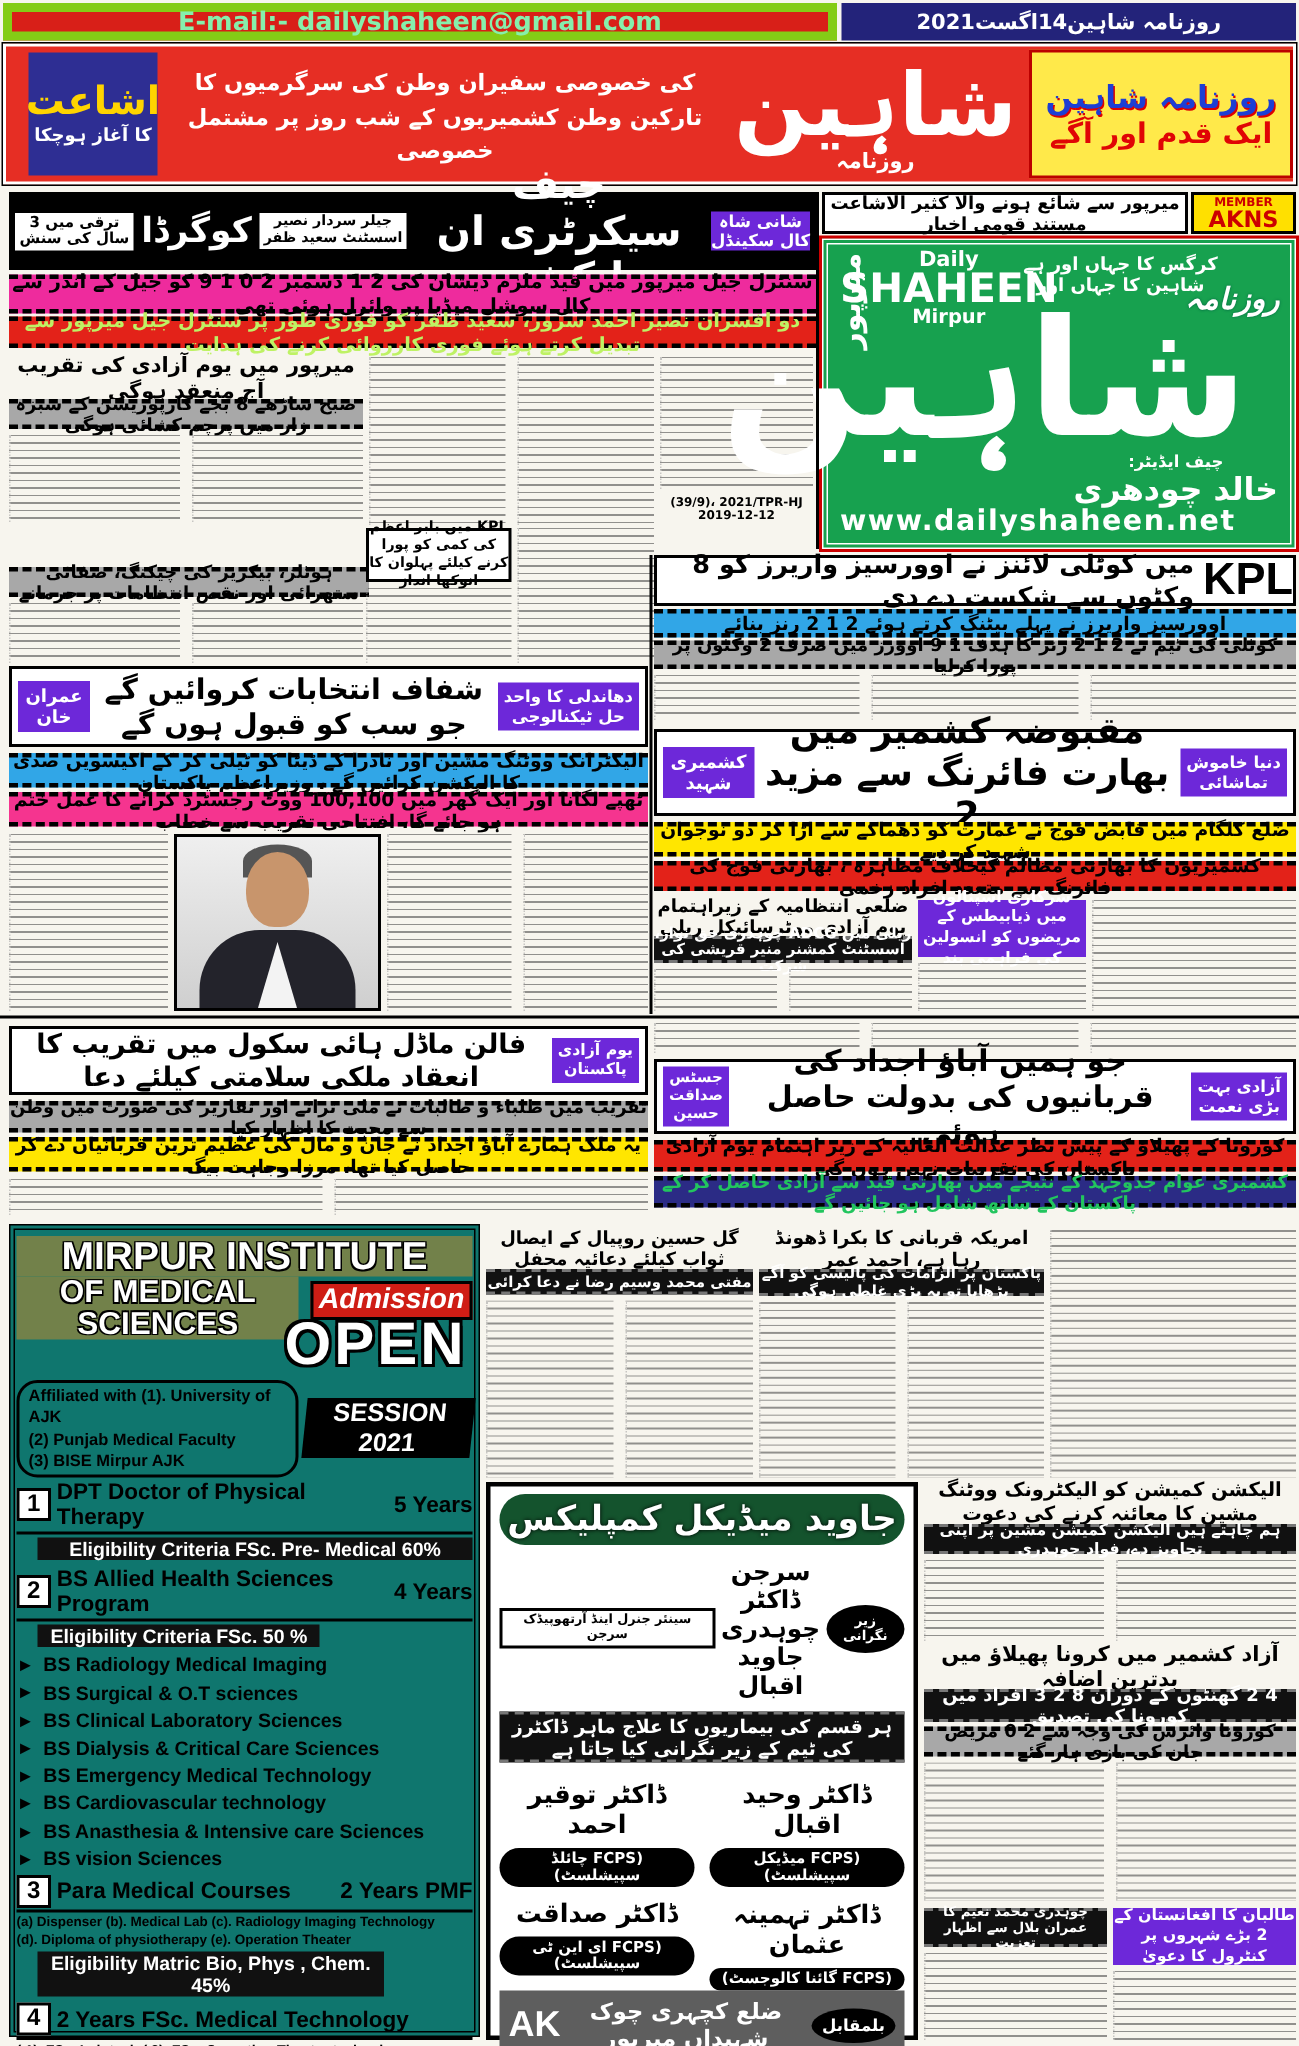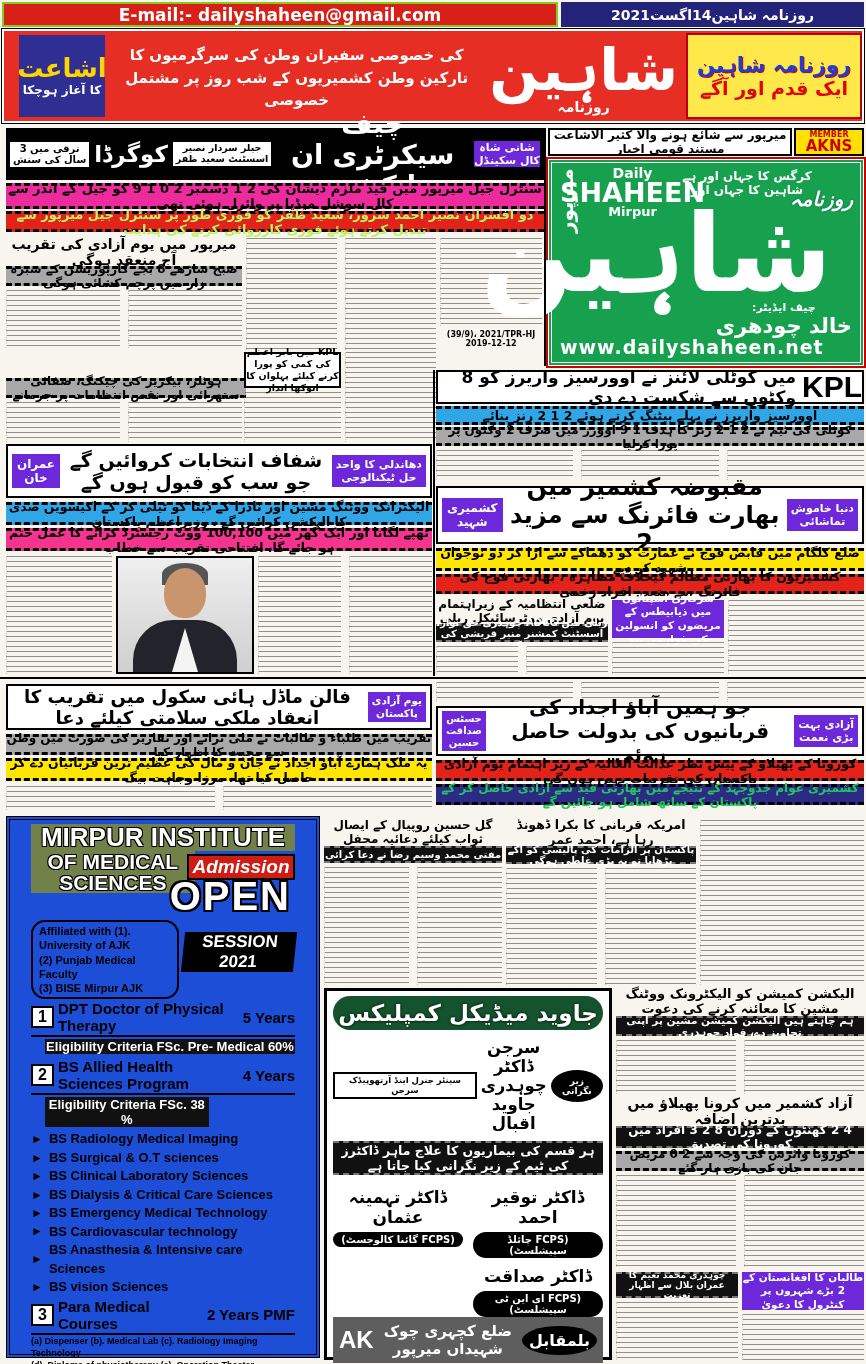--- a/index.html
+++ b/index.html
@@ -2,21 +2,21 @@
 <html><head>
 <meta charset="utf-8">
 <style>
   html,body{margin:0;padding:0;background:#888;}
   .page{position:relative;width:866px;height:1364px;background:#f7f5ee;overflow:hidden;
         font-family:"DejaVu Sans",sans-serif;}
   .abs{position:absolute;box-sizing:border-box;}
   .rtl{direction:rtl;}
   .ctr{display:flex;align-items:center;justify-content:center;text-align:center;}
   
-  .emailbox{background:#d81f18;border:2px solid #84cc16;color:#ffffff;font-weight:bold;font-size:17px;}
+  .emailbox{background:#d81f18;border:6px solid #84cc16;color:#86efac;font-weight:bold;font-size:17px;}
   .editionbox{background:#23237a;color:#fff;font-weight:bold;font-size:14px;}
   
   .banner{background:#e62e24;border:2px solid #fff;outline:1px solid #000;}
   .pubbox{background:#2e2e93;color:#fff;}
   .pub1{color:#ffd400;font-size:26px;font-weight:bold;line-height:1.05;}
   .pub2{font-size:12px;font-weight:bold;color:#fff;}
   .bannertag{color:#fff;font-weight:bold;font-size:15px;line-height:1.5;}
   .bannertitle{color:#fff;font-weight:bold;font-size:58px;line-height:1;}
   .bannerpre{color:#fff;font-weight:bold;font-size:14px;}
   .rightyellow{background:#ffe94a;border:2px solid #b00;}
@@ -47,21 +47,21 @@
   .b-blue{background:#31a6e7;color:#000;font-size:12.5px;}
   .b-pink{background:#f5348f;color:#000;font-size:12.5px;}
   .b-yellow{background:#ffe600;color:#000;font-size:12.5px;}
   .b-gray{background:#a8a8a8;color:#000;font-size:12px;}
   .b-navy{background:#2b2b85;color:#22c55e;font-size:12px;}
   .b-black{background:#111;color:#fff;font-size:11.5px;border-top:2px dashed #777;border-bottom:2px dashed #777;}
   
   .simcols{display:flex;gap:8px;}
   .simcols i{flex:1;display:block;background-image:repeating-linear-gradient(to bottom,#2e2e2e 0,#2e2e2e 1px,transparent 1px,transparent 5px);opacity:.5;border-left:1px dotted #999;}
   
-  .mims{border:4px double #000;background:#1d4ed8;padding:4px 21px;font-family:"Liberation Sans",sans-serif;}
+  .mims{border:4px double #000;background:#0f766e;padding:4px 1px;font-family:"Liberation Sans",sans-serif;}
   .mims-head{background:#72814a;color:#fff;font-weight:bold;text-align:center;
              text-shadow:-1px -1px 0 #000,1px -1px 0 #000,-1px 1px 0 #000,1px 1px 0 #000;line-height:1.02;}
   .adm{background:#cf1d15;color:#fff;border:2px solid #000;font-weight:bold;font-style:italic;font-size:19px;text-align:center;}
   .open{font-weight:bold;font-size:40px;color:#fff;letter-spacing:2px;
         text-shadow:-2px -2px 0 #000,2px -2px 0 #000,-2px 2px 0 #000,2px 2px 0 #000;line-height:.9;}
   .sess{background:#000;color:#fff;font-weight:bold;font-size:17px;text-align:center;transform:skewX(-6deg);}
   .affil{border:2px solid #000;border-radius:14px;font-weight:bold;font-size:11px;line-height:1.3;padding:2px 6px;}
   .crow{display:flex;align-items:center;gap:4px;font-size:15px;font-weight:bold;border-bottom:2px solid #000;padding:1px 0;}
   .cnum{border:2px solid #000;font-size:16px;font-weight:bold;padding:0 5px;background:#fff;}
   .elig{background:#111;color:#fff;font-weight:bold;text-align:center;font-size:13px;margin:2px 0 3px 14px;}
@@ -366,21 +366,21 @@
       <span class="cnum">1</span>
       <span style="flex:1;">DPT Doctor of Physical Therapy</span>
       <span>5 Years</span>
     </div>
     <div class="elig">Eligibility Criteria FSc. Pre- Medical 60%</div>
     <div class="crow">
       <span class="cnum">2</span>
       <span style="flex:1;">BS Allied Health Sciences Program</span>
       <span>4 Years</span>
     </div>
-    <div class="elig" style="width:62%;">Eligibility Criteria  FSc. 38 %</div>
+    <div class="elig" style="width:62%;">Eligibility Criteria  FSc. 50 %</div>
     <div class="bsrow">
         <span class="arr">►</span>
         <span>BS Radiology Medical Imaging</span>
       </div>
     <div class="bsrow">
         <span class="arr">►</span>
         <span>BS Surgical &amp; O.T sciences</span>
       </div>
     <div class="bsrow">
         <span class="arr">►</span>
@@ -427,35 +427,39 @@
     <div class="rtl" style="display:flex;align-items:center;gap:4px;margin-top:8px;">
       <span class="pill" style="border-radius:50%;padding:6px 4px;font-size:9px;">زیر نگرانی</span>
       <span style="font-weight:bold;font-size:16.5px;flex:1;text-align:center;">سرجن ڈاکٹر چوہدری جاوید اقبال</span>
       <span class="wbox" style="border:2px solid #000;font-size:8.5px;padding:2px 3px;">سینئر جنرل اینڈ آرتھوپیڈک سرجن</span>
     </div>
     <div class="bar b-black rtl" style="margin-top:8px;height:30px;font-size:12.5px;">
       <span>ہر قسم کی بیماریوں کا علاج ماہر ڈاکٹرز کی ٹیم کے زیر نگرانی کیا جاتا ہے</span>
     </div>
     <div class="rtl" style="display:grid;grid-template-columns:1fr 1fr;gap:8px 10px;margin-top:12px;text-align:center;">
       <div>
+        <div style="font-weight:bold;font-size:17px;">ڈاکٹر وحید اقبال</div>
+        <div class="pill" style="margin-top:5px;">(FCPS میڈیکل سپیشلسٹ)</div>
+      </div>
+      <div>
         <div style="font-weight:bold;font-size:17px;">ڈاکٹر توقیر احمد</div>
         <div class="pill" style="margin-top:5px;">(FCPS چائلڈ سپیشلسٹ)</div>
       </div>
       <div>
         <div style="font-weight:bold;font-size:17px;">ڈاکٹر تہمینہ عثمان</div>
         <div class="pill" style="margin-top:5px;">(FCPS گائنا کالوجسٹ)</div>
       </div>
       <div>
         <div style="font-weight:bold;font-size:17px;">ڈاکٹر صداقت</div>
         <div class="pill" style="margin-top:5px;">(FCPS ای این ٹی سپیشلسٹ)</div>
       </div>
     </div>
     <div class="jdark" style="margin-top:auto;padding:5px 6px;">
       <div class="rtl" style="display:flex;align-items:center;gap:5px;">
-        <span class="pill" style="border-radius:50%;font-size:16px;padding:5px 7px;">بلمقابل</span>
+        <span class="pill" style="border-radius:50%;font-size:11px;padding:5px 7px;">بلمقابل</span>
         <span style="font-weight:bold;font-size:15px;flex:1;text-align:center;">ضلع کچہری چوک شہیداں میرپور</span>
         <span style="font-weight:bold;font-size:24px;direction:ltr;font-family:'Liberation Sans',sans-serif;">AK</span>
       </div>
 
     </div>
   </div>
 
   <div class="abs ctr rtl" style="left:616px;top:988px;width:248px;height:26px;font-weight:bold;font-size:13px;">
     <span>الیکشن کمیشن کو الیکٹرونک ووٹنگ مشین کا معائنہ کرنے کی دعوت</span>
   </div>

